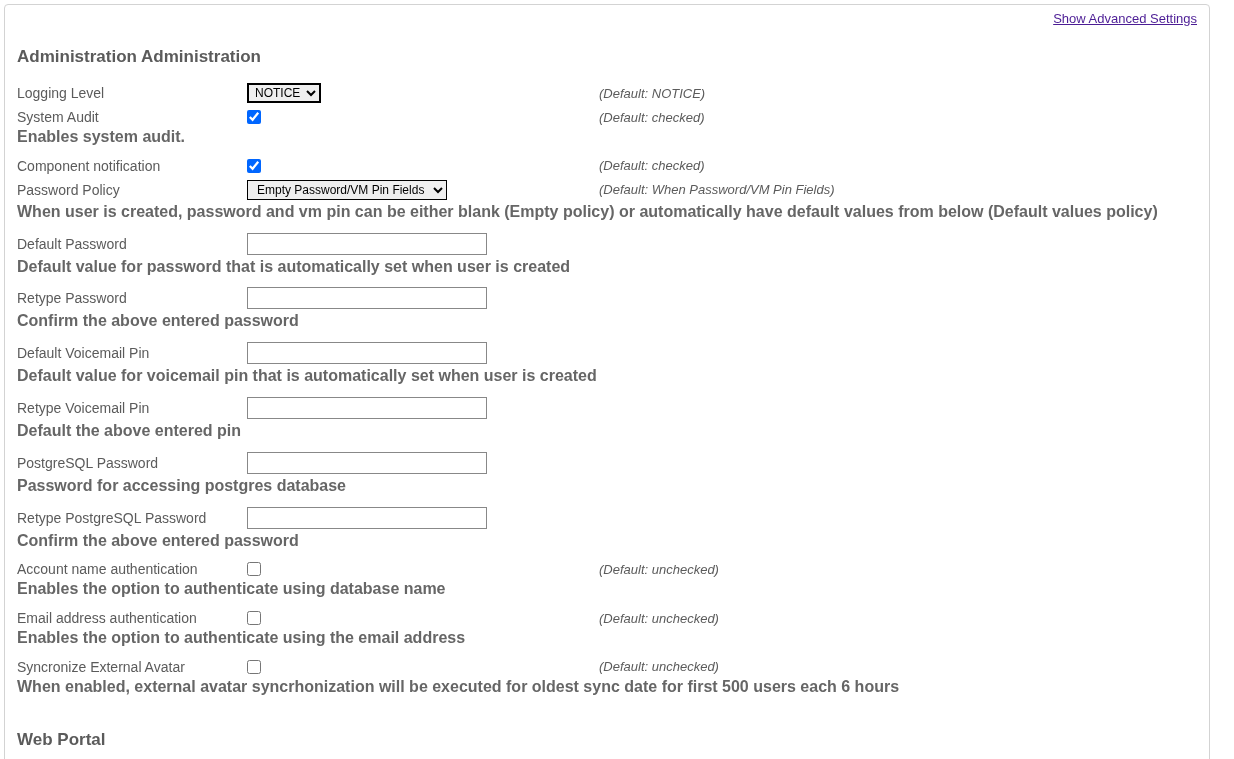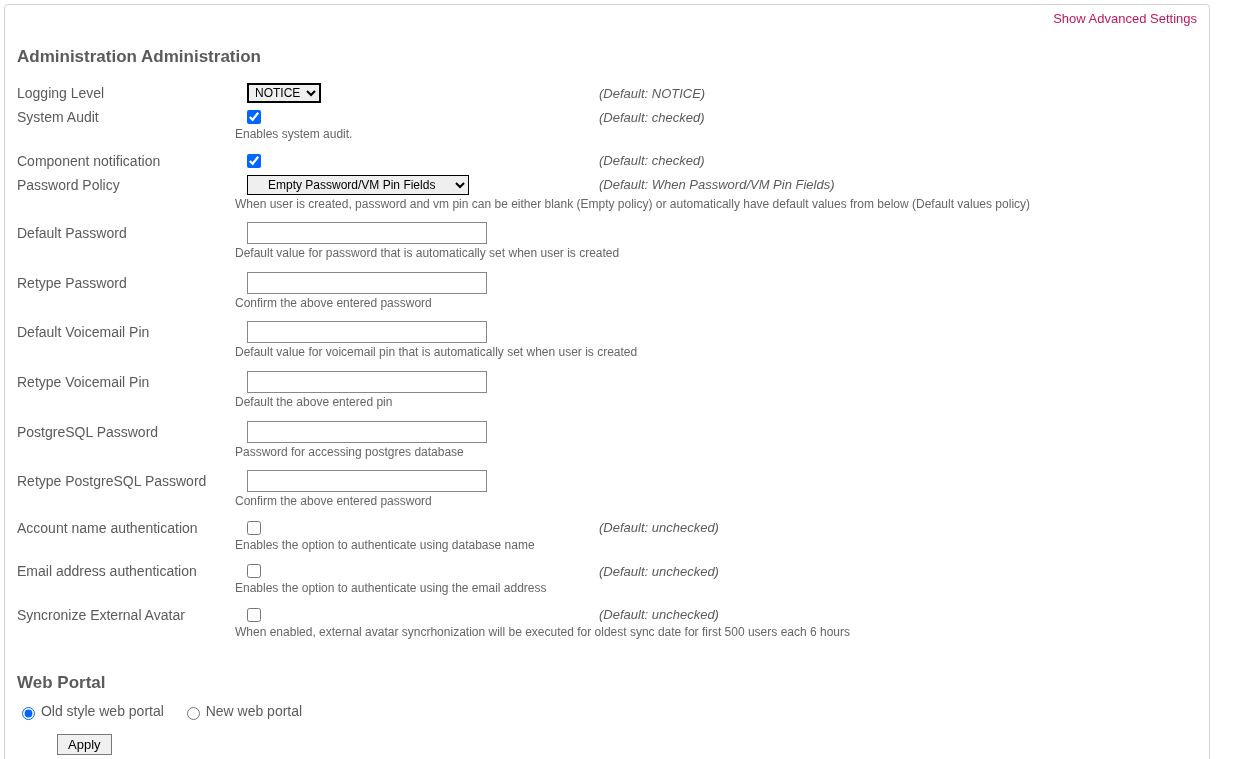--- a/index.html
+++ b/index.html
@@ -16,21 +16,22 @@
       width: 1206px;
       min-height: 730px;
       box-sizing: border-box;
       position: relative;
     }
     .advanced-link {
       position: absolute;
       top: 6px;
       right: 12px;
       font-size: 13px;
-      color: #be185d;
+      color: #4c1d95;
+      text-decoration: underline;
       cursor: pointer;
     }
     h2.section-title {
       font-size: 17px;
       font-weight: bold;
       color: #5b5b5b;
       margin: 28px 0 10px 0;
     }
     h2.section-title.first {
       margin-top: 34px;
@@ -50,36 +51,36 @@
       width: 340px;
       display: flex;
       align-items: center;
     }
     .default-col {
       font-size: 13px;
       font-style: italic;
       color: #5b5b5b;
     }
     .desc {
-      margin-left: 218px;
-      font-size: 12px;
+      font-size: 16px;
       color: #666;
       padding: 2px 0 4px 0;
       line-height: 1.3;
+      font-weight: bold;
     }
     select.logging {
       border: 2px solid #000;
       font-size: 12px;
       padding: 0 2px;
       height: 20px;
     }
     select.policy {
       border: 1.5px solid #000;
       font-size: 12px;
-      padding: 0 16px;
+      padding: 0 5px;
       height: 20px;
       min-width: 198px;
     }
     input[type="checkbox"] {
       width: 14px;
       height: 14px;
       margin: 0;
       accent-color: #0066ff;
     }
     input[type="text"], input[type="password"] {

